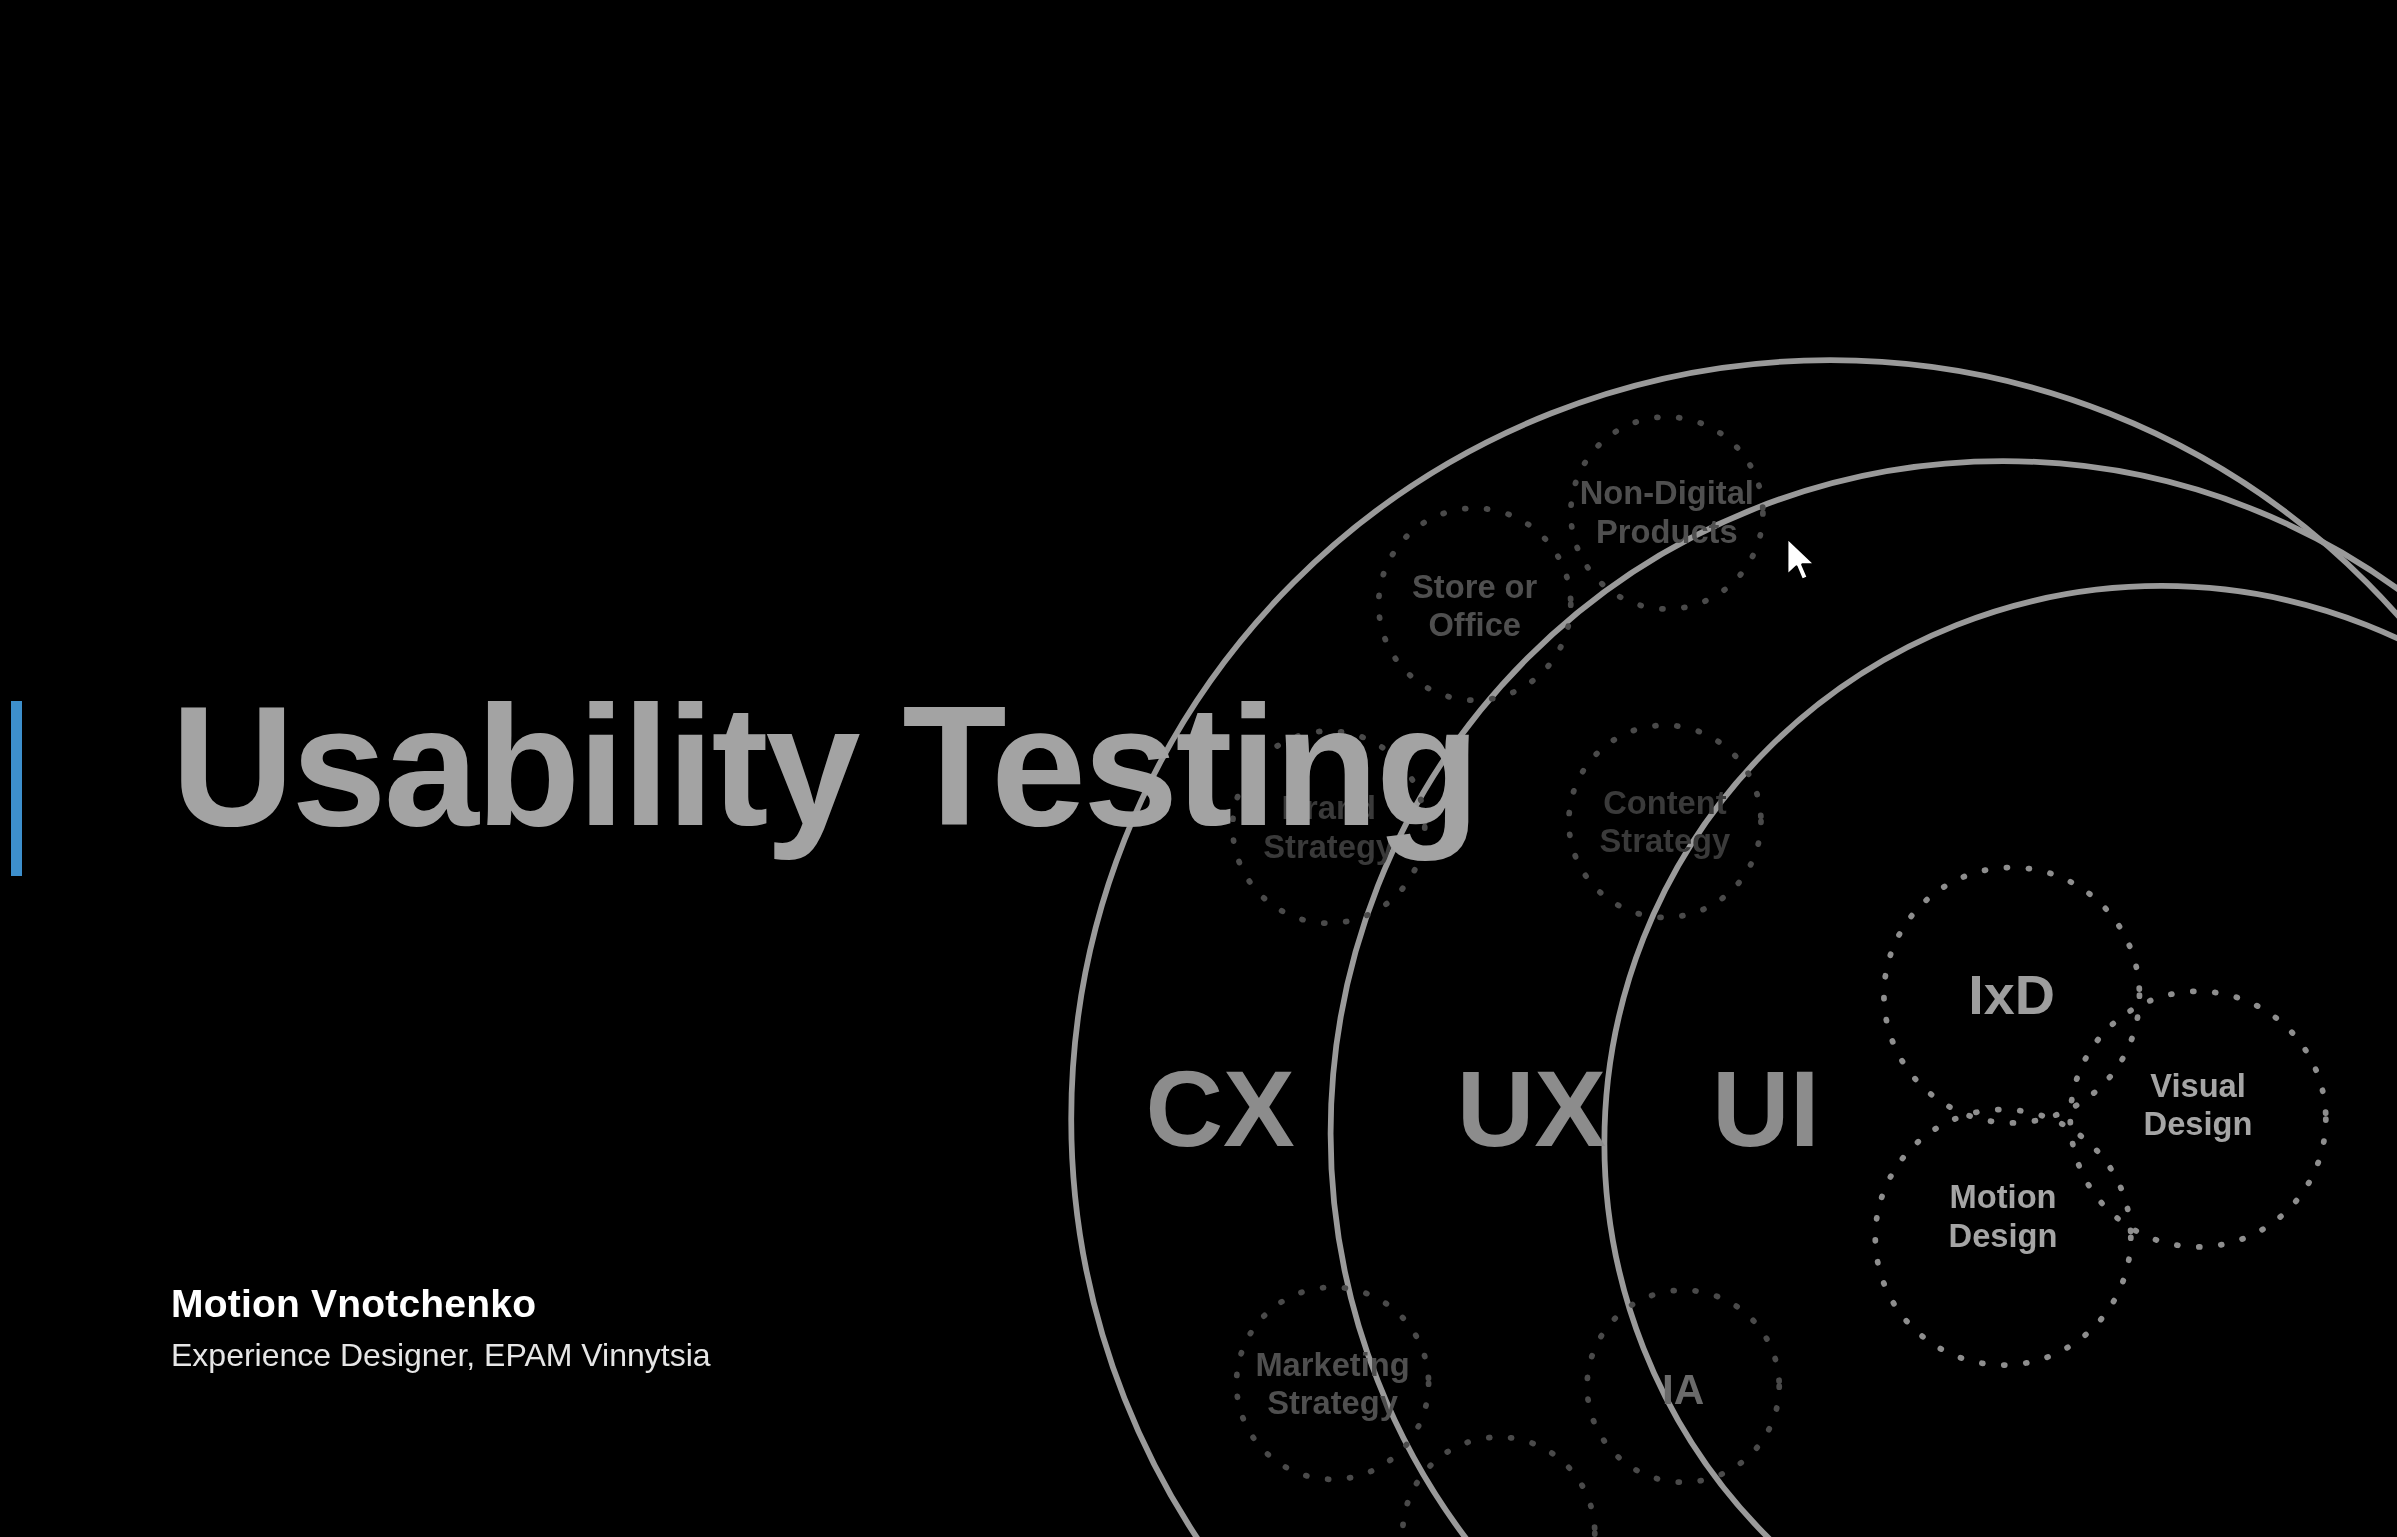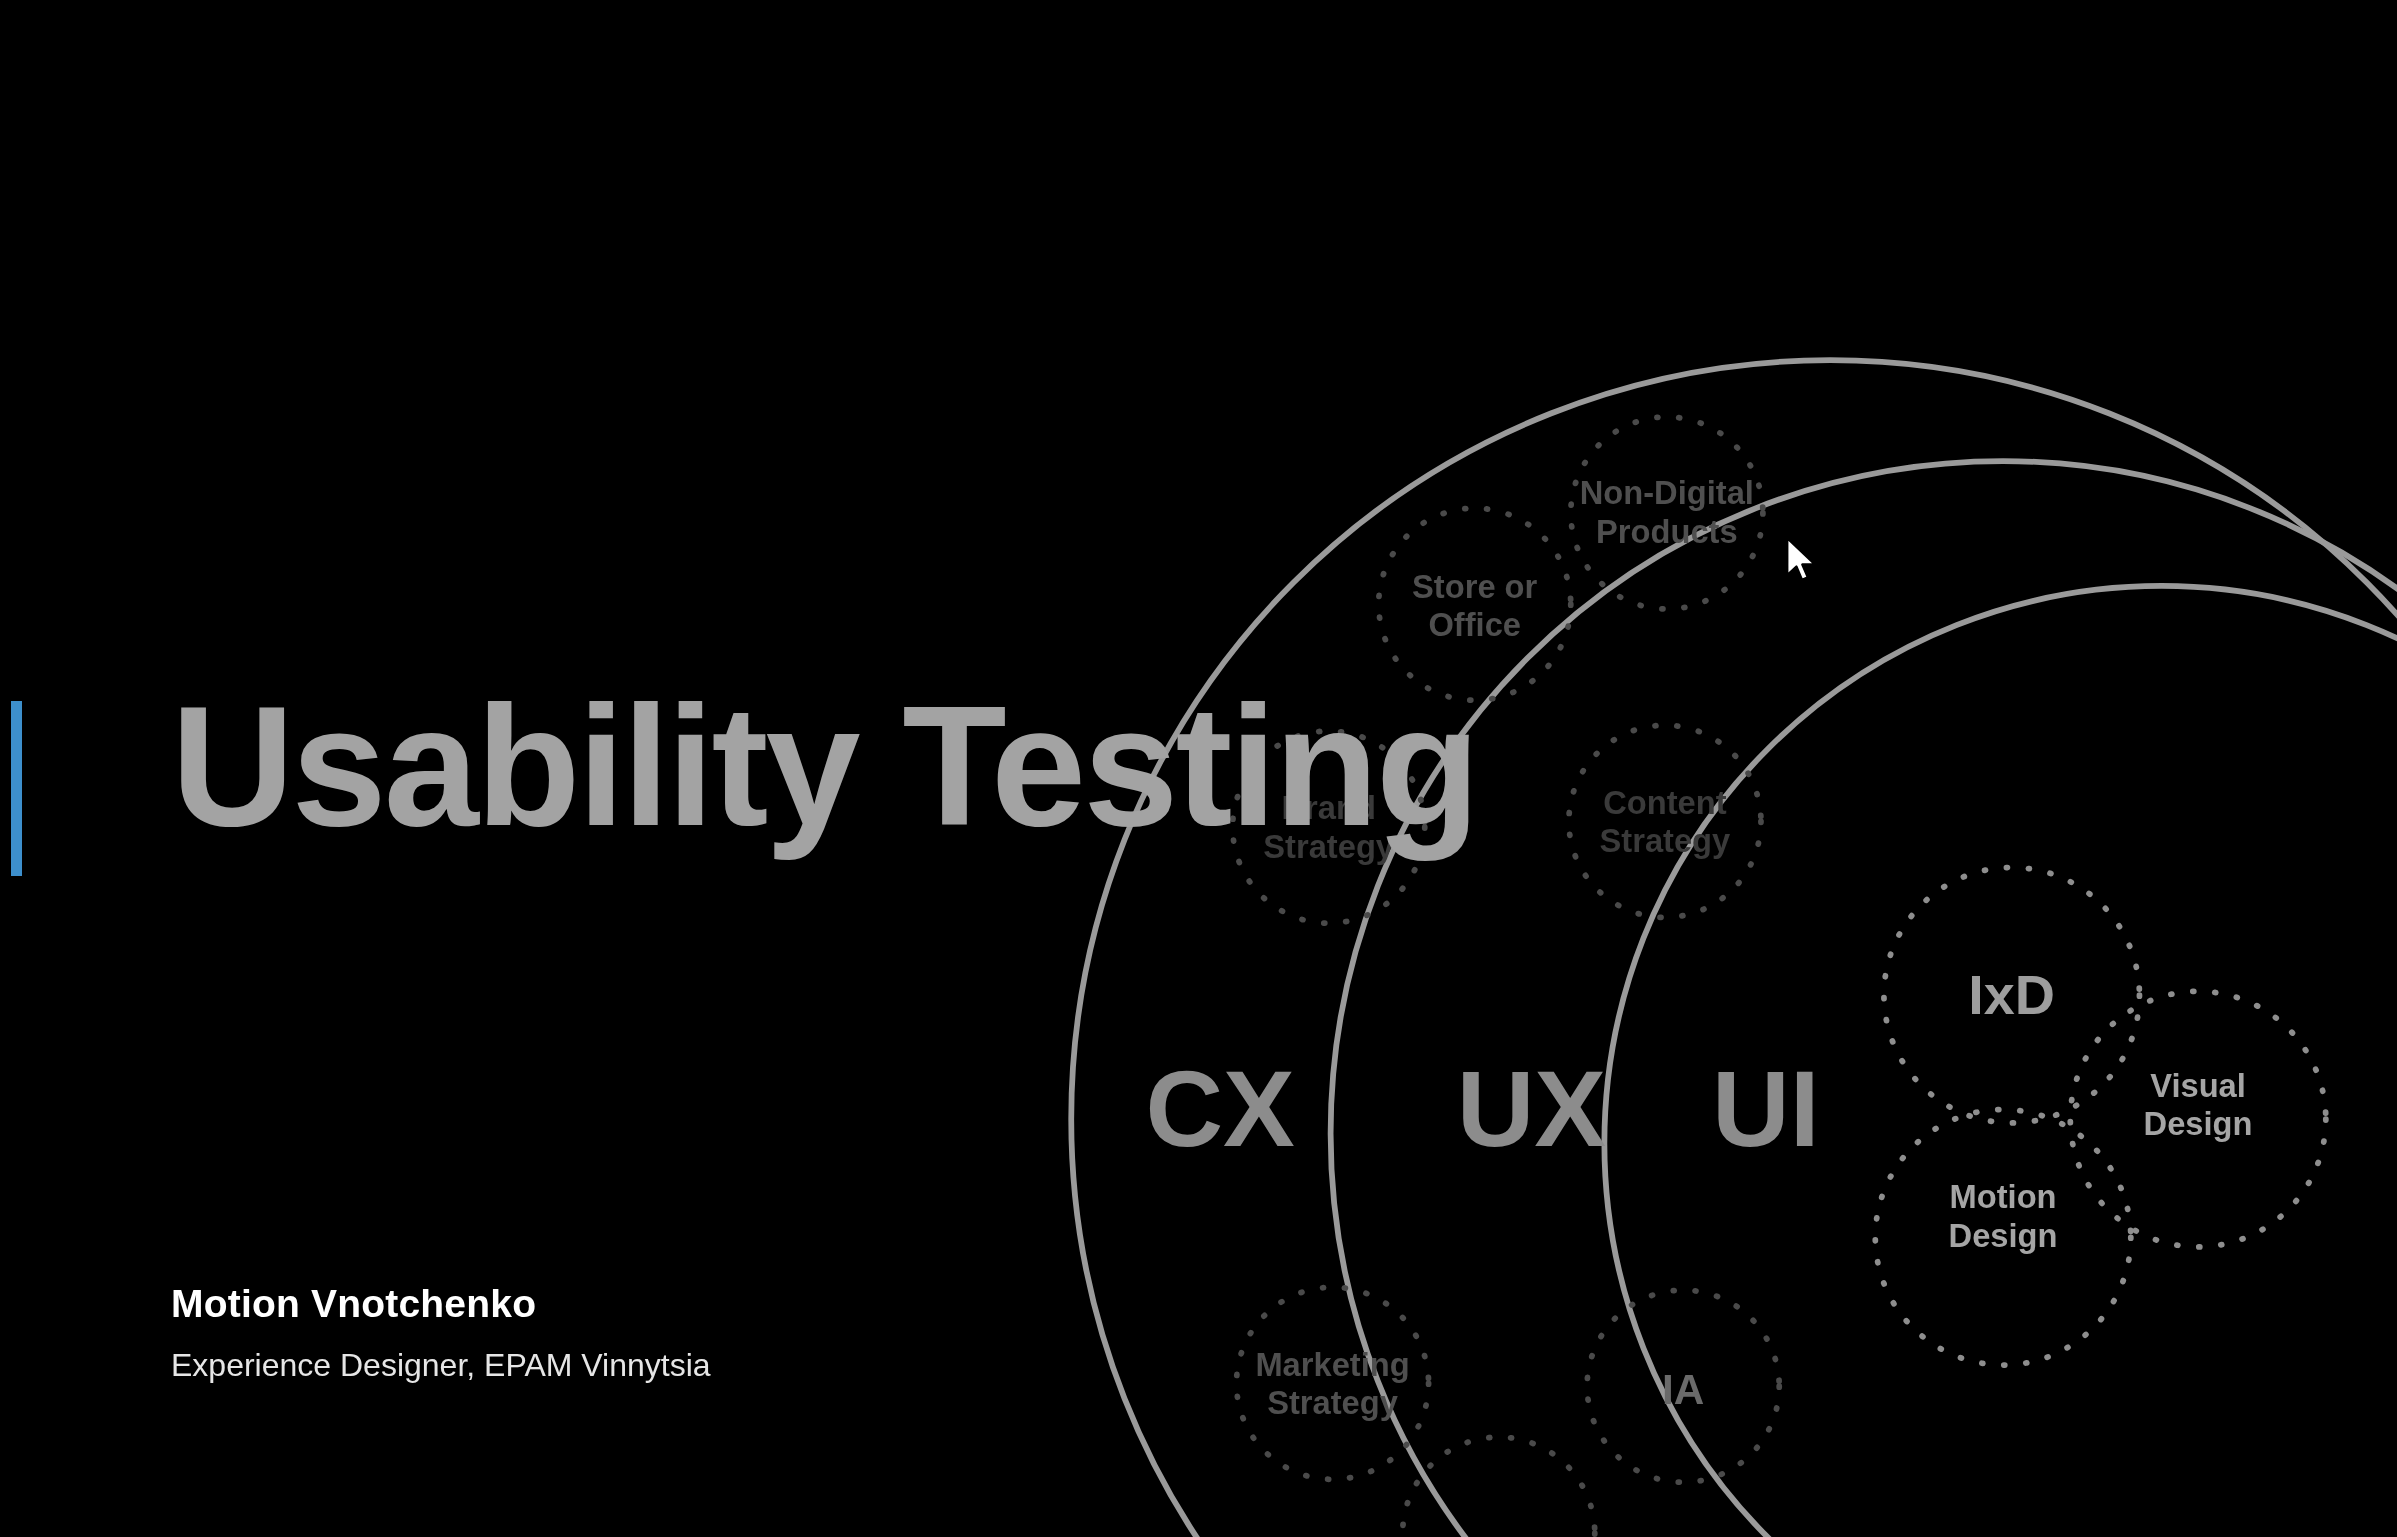--- a/index.html
+++ b/index.html
@@ -121,21 +121,21 @@
     margin: 0;
     color: #ffffff;
     font-family: "Liberation Sans", sans-serif;
     font-weight: bold;
     font-size: 39px;
     letter-spacing: 0.2px;
     line-height: 1.25;
     white-space: nowrap;
   }
   #author-role {
-    margin: 16px 0 0 0;
+    margin: 6px 0 0 0;
     color: #e6e6e6;
     font-family: "Liberation Sans", sans-serif;
     font-weight: normal;
     font-size: 32px;
     line-height: 1.25;
     white-space: nowrap;
   }
 
   
   #mouse-cursor {

